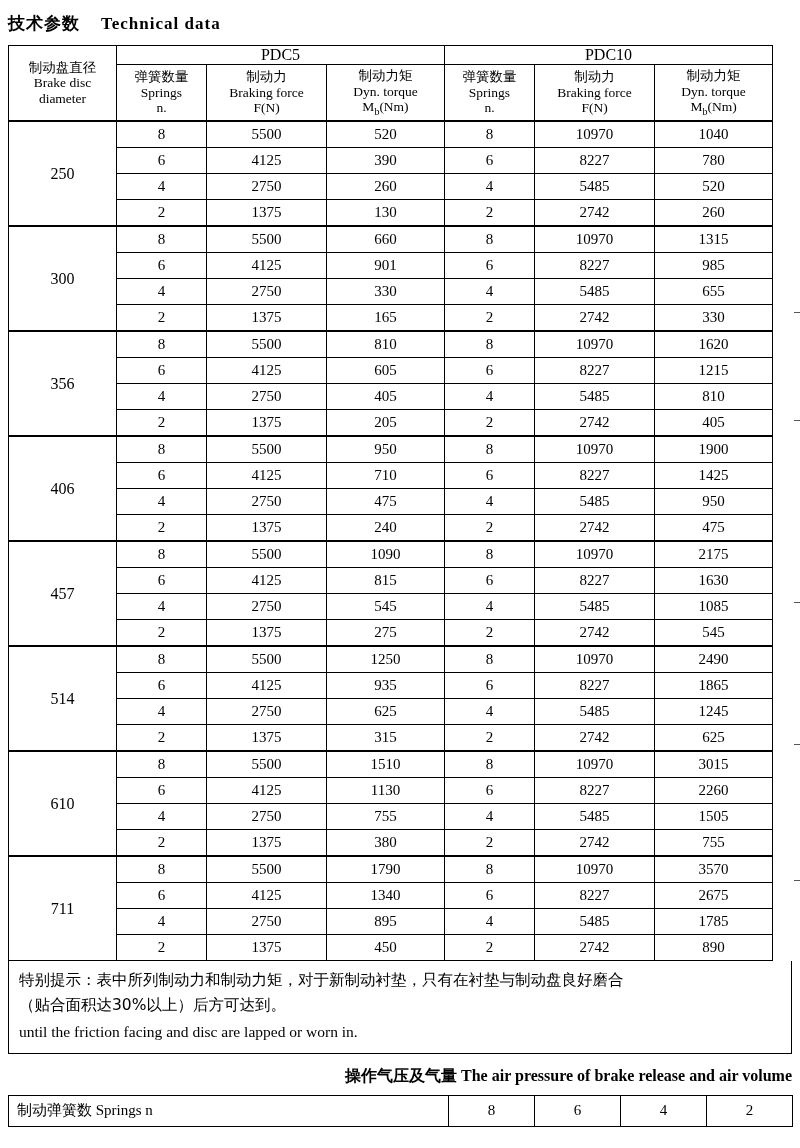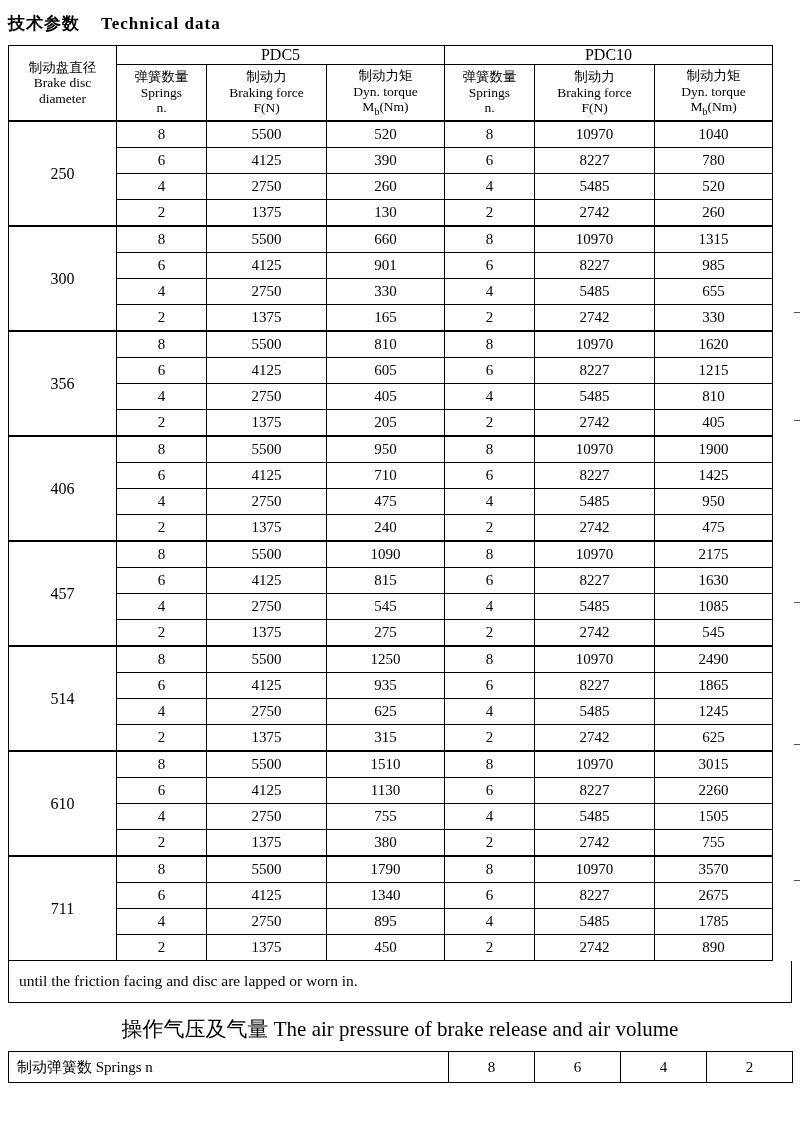--- a/index.html
+++ b/index.html
@@ -44,24 +44,24 @@
   .note{
     border:1px solid #000;border-top:none;
     width:784px;box-sizing:border-box;
     padding:6px 10px 8px 10px;
     font-size:15.5px;
     line-height:1.5;
   }
   .note .cn{font-family:"DejaVu Sans", sans-serif;font-size:15.5px;}
   .note p{margin:2px 0;}
   .subtitle{
-    text-align:center;
-    font-size:21px;
+    text-align:right;
+    font-size:16px;
     padding:12px 0 8px 0;
-    font-weight:normal;
+    font-weight:bold;
   }
   .subtitle .cn{font-family:"DejaVu Sans", sans-serif;}
   table.air{width:784px;}
   table.air td{height:28px;font-size:15px;}
   table.air td.label{text-align:left;padding-left:8px;font-size:15px;}
   table.air td.label .cn{font-family:"DejaVu Sans", sans-serif;font-size:15px;}
   sub{font-size:10px;}
   .ticks{position:absolute;right:0;top:0;width:8px;height:1148px;}
   .ticks i{position:absolute;right:0;display:block;width:6px;height:1px;background:#555;}
 </style>
@@ -391,20 +391,22 @@
           <td class="datacell">1375</td>
           <td class="datacell">450</td>
           <td class="datacell">2</td>
           <td class="datacell">2742</td>
           <td class="datacell">890</td>
         </tr>
       </tbody>
   </table>
 
   <div class="note">
+    <p class="cn">特别提示：表中所列制动力和制动力矩，对于新制动衬垫，只有在衬垫与制动盘良好磨合</p>
+    <p class="cn">（贴合面积达30%以上）后方可达到。</p>
     <p>until the friction facing and disc are lapped or worn in.</p>
   </div>
 
   <div class="subtitle">
     <span class="cn">操作气压及气量</span>
     <span>The air pressure of brake release and air volume</span>
   </div>
 
   <table class="air">
     <colgroup>

